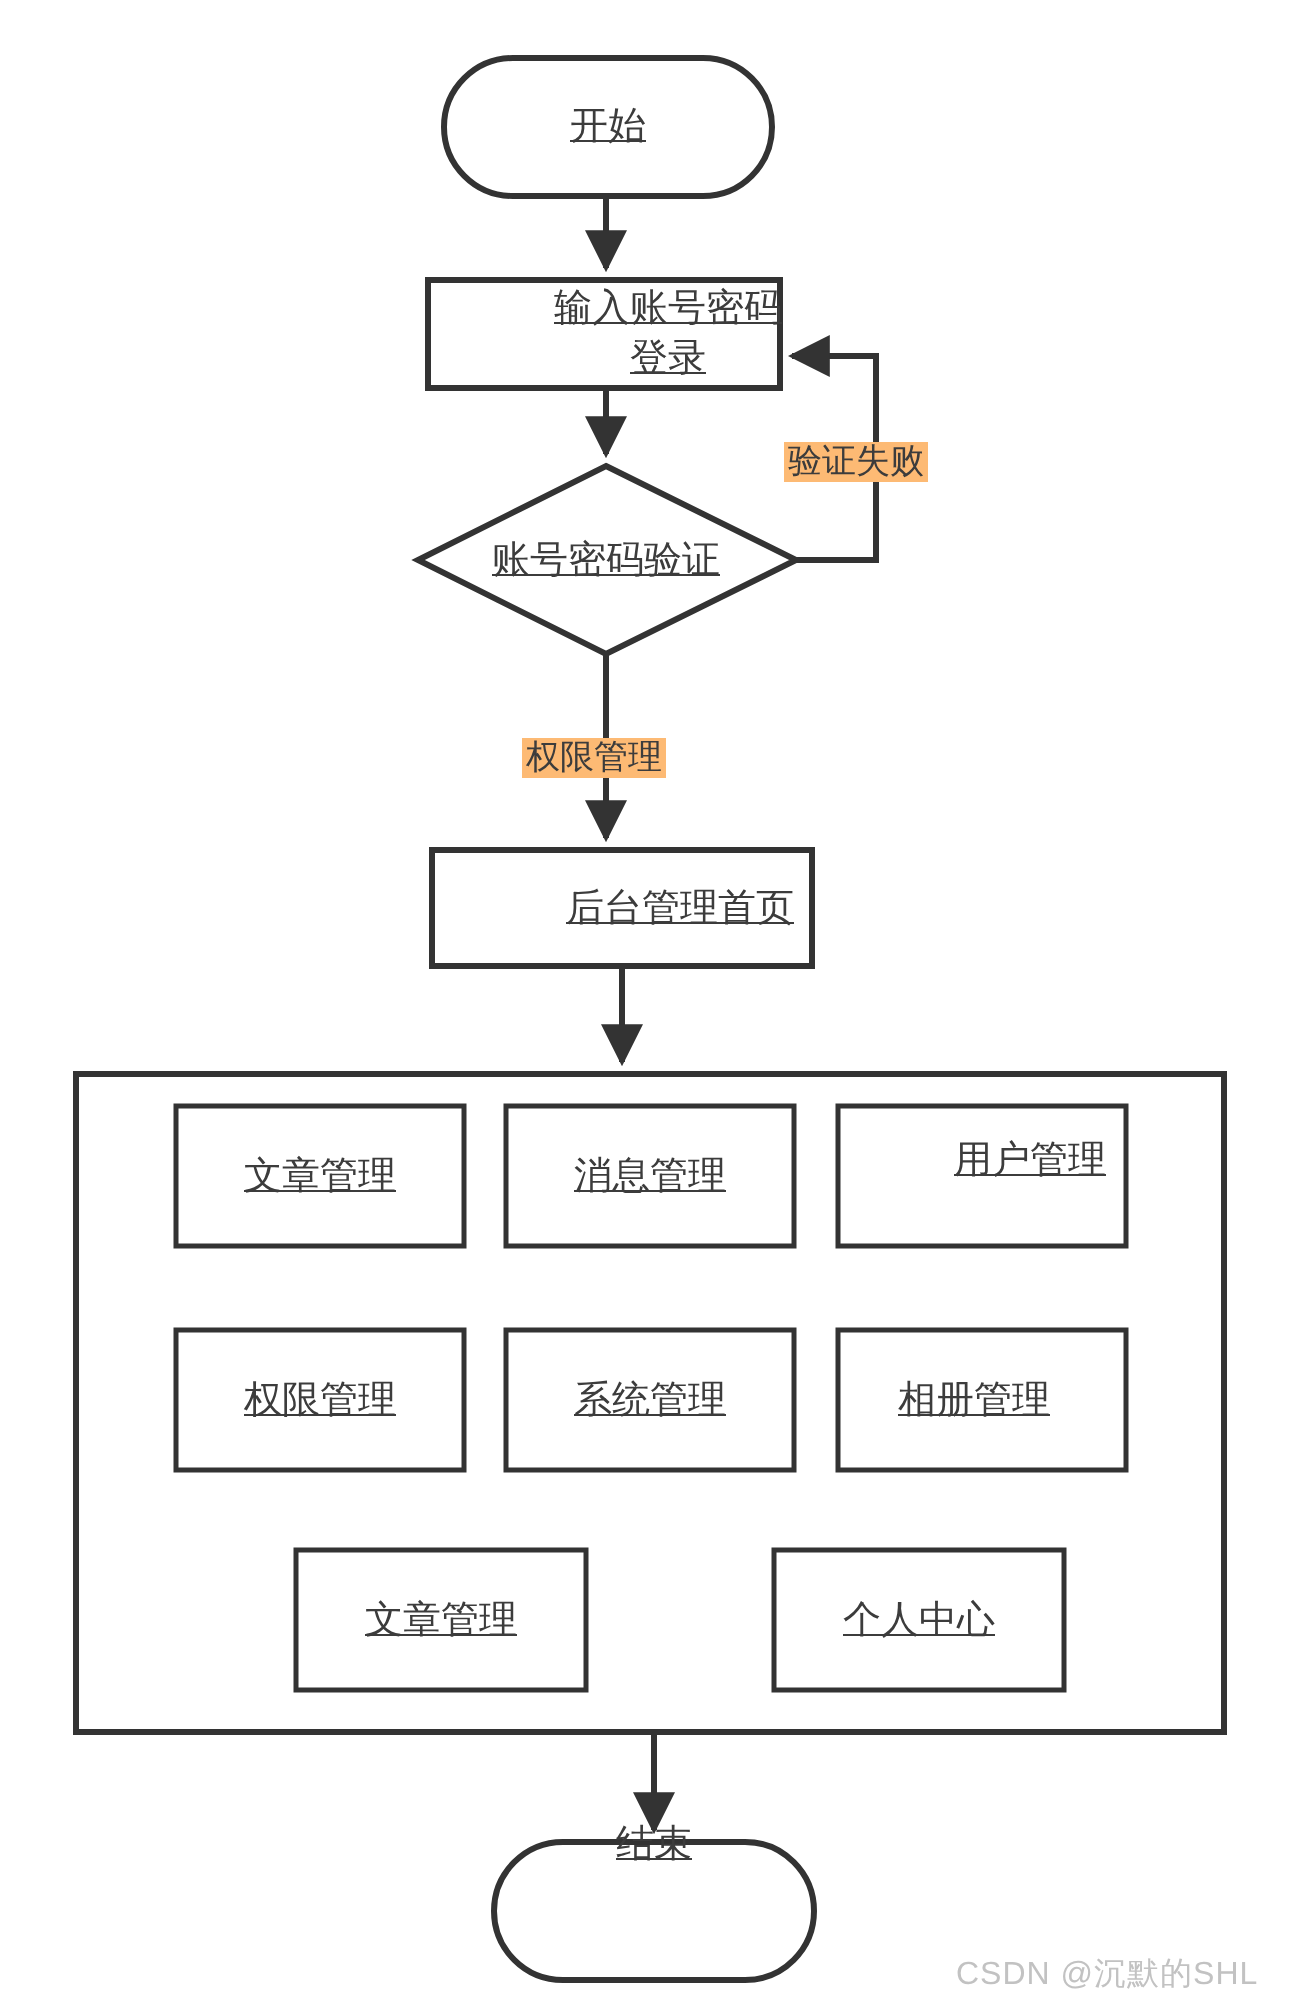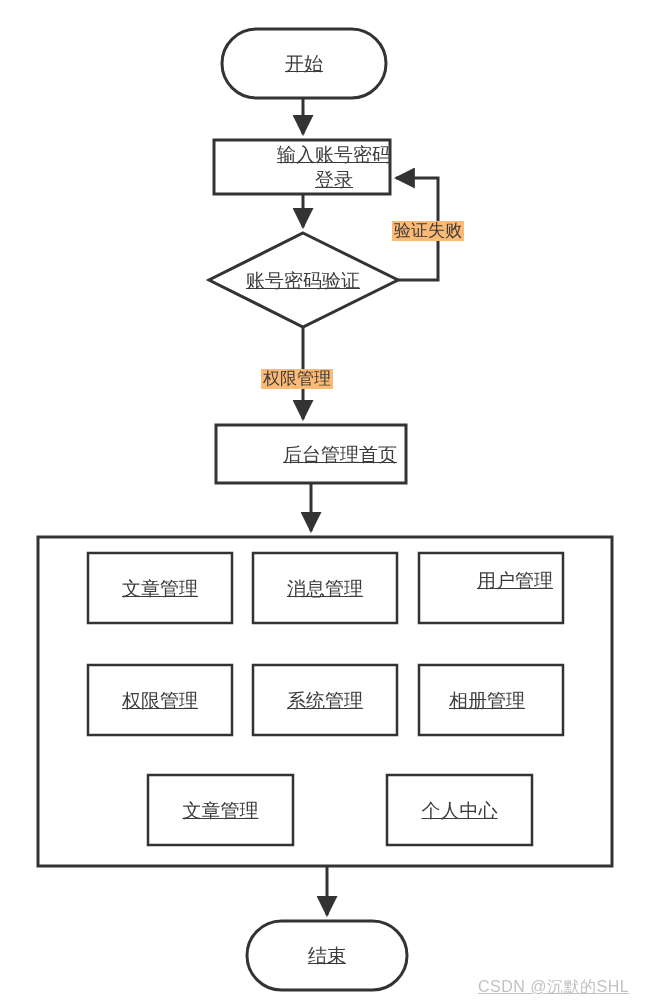--- a/index.html
+++ b/index.html
@@ -104,32 +104,32 @@
 
   <div class="node-label" style="left:222px; top:29px; width:164px; height:69px;">开始</div>
 
   <div class="node-label" style="left:214px; top:140px; width:176px; height:54px;margin-left:32px;">输入账号密码
 登录</div>
 
   <div class="node-label" style="left:203px; top:256px; width:200px; height:48px;">账号密码验证</div>
 
   <div class="node-label" style="left:216px; top:425px; width:190px; height:58px;margin-left:29px;">后台管理首页</div>
 
-  <div class="node-label" style="left:247px; top:921px; width:160px; height:69px;">结束</div>
+  <div class="node-label" style="left:247px; top:888px; width:160px; height:69px;">结束</div>
 
   <div class="edge-label" style="left:392px; top:221px;">验证失败</div>
 
   <div class="edge-label" style="left:261px; top:369px;">权限管理</div>
 
   <div class="node-label" style="left:88px; top:553px; width:144px; height:70px;">文章管理</div>
   <div class="node-label" style="left:253px; top:553px; width:144px; height:70px;">消息管理</div>
   <div class="node-label" style="left:443px; top:553px; width:144px; height:55px;">用户管理</div>
 
   <div class="node-label" style="left:88px; top:665px; width:144px; height:70px;">权限管理</div>
   <div class="node-label" style="left:253px; top:665px; width:144px; height:70px;">系统管理</div>
   <div class="node-label" style="left:419px; top:665px; width:136px; height:70px;">相册管理</div>
 
   <div class="node-label" style="left:148px; top:775px; width:145px; height:70px;">文章管理</div>
   <div class="node-label" style="left:387px; top:775px; width:145px; height:70px;">个人中心</div>
 
-  <div class="watermark" style="left:478px; top:977px;text-decoration:underline;">CSDN @沉默的SHL</div>
+  <div class="watermark" style="left:478px; top:977px;">CSDN @沉默的SHL</div>
 
 </div>
 
 </body></html>

